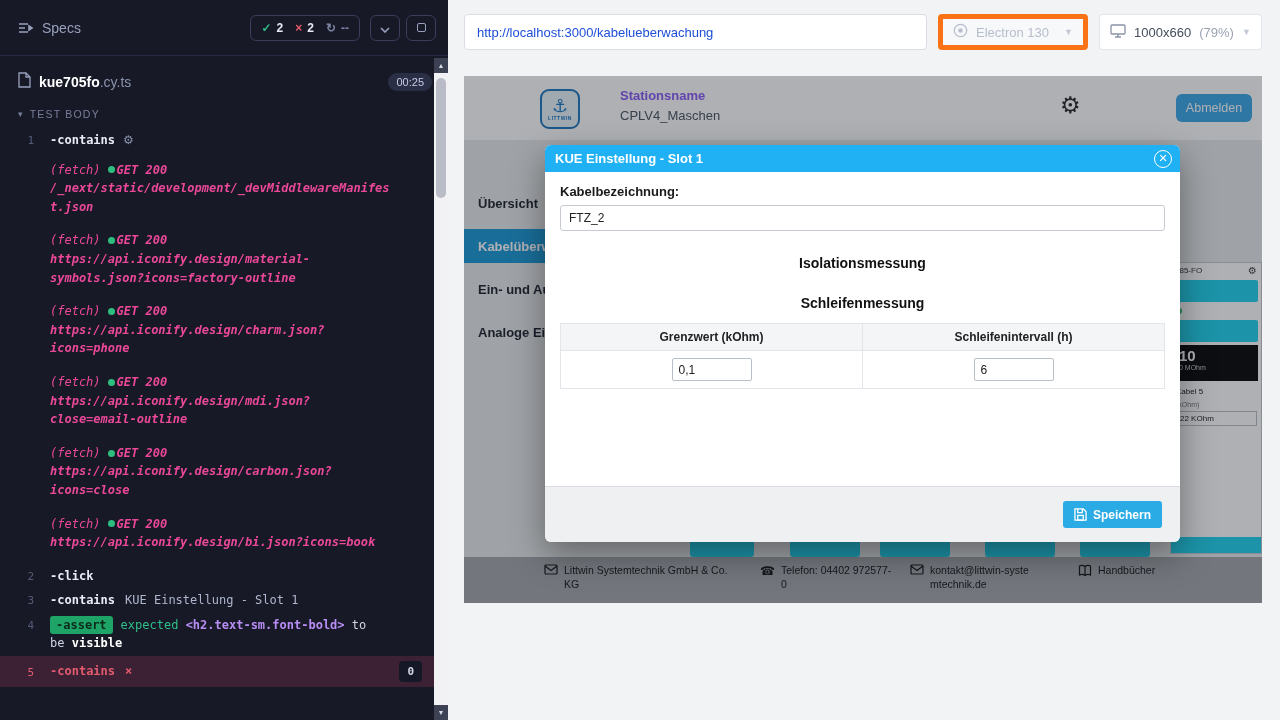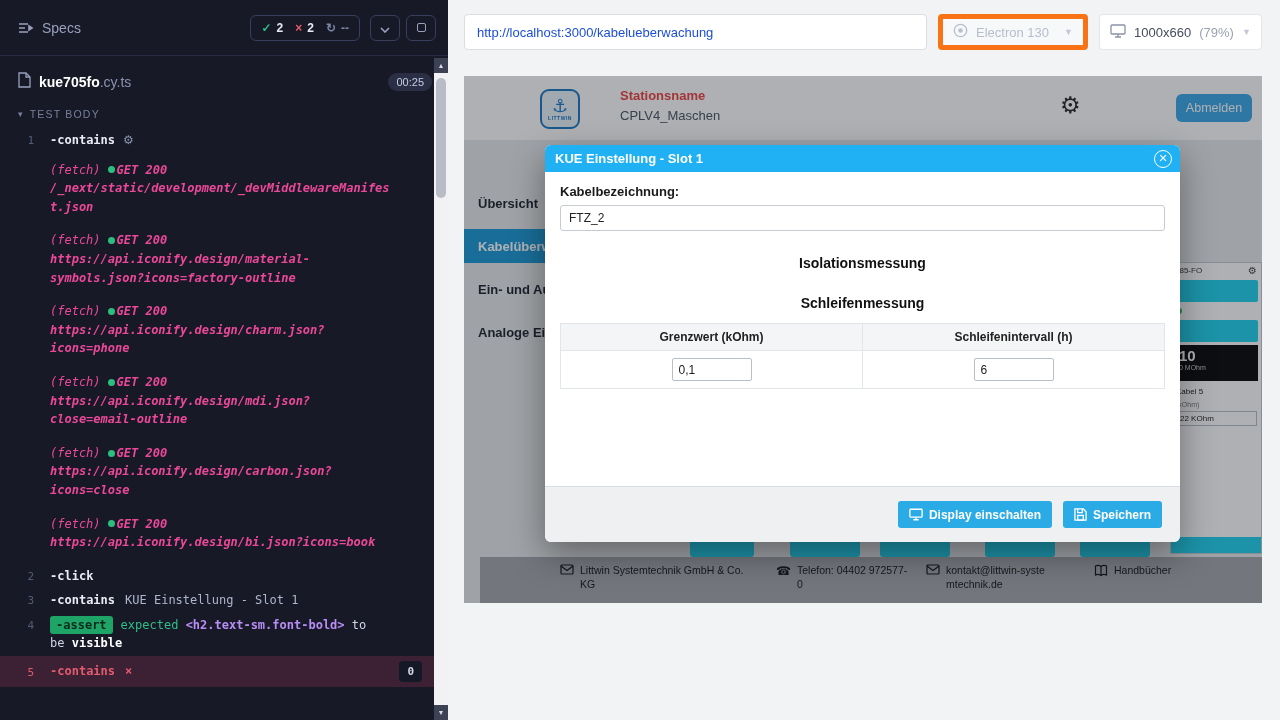--- a/index.html
+++ b/index.html
@@ -71,21 +71,21 @@
   .pick .chev { margin-left:auto; color:#c3c9d4; font-size:9px; }
   .zoom-dim { color:#9aa2b2; }
 
   
   .aut { position:absolute; left:16px; top:76px; width:798px; height:527px; background:#e9eaec; overflow:hidden; }
   .app-header { position:absolute; left:0; top:0; width:100%; height:64px; background:#ffffff; }
   .logo-box { position:absolute; left:76px; top:13px; width:40px; height:40px; background:#eaf3fb; border:2px solid #1f7ac4; border-radius:9px; display:flex; flex-direction:column; align-items:center; justify-content:center; color:#1f7ac4; }
   .logo-box .anchor { font-size:18px; line-height:18px; font-family:"DejaVu Sans", sans-serif; }
   .logo-box .logo-txt { font-size:5px; font-weight:bold; letter-spacing:0.5px; }
   .station { position:absolute; left:156px; top:12px; }
-  .station-label { font-size:13px; font-weight:bold; color:#ef4444; }
+  .station-label { font-size:13px; font-weight:bold; color:#8b5cf6; }
   .station-value { font-size:13px; color:#4b5563; margin-top:5px; }
   .app-gear { position:absolute; left:596px; top:16px; font-size:23px; color:#2b2b2b; font-family:"DejaVu Sans", sans-serif; cursor:pointer; }
   .logout-btn { position:absolute; left:712px; top:18px; width:76px; height:28px; background:#3ea8e8; color:#fff; font-size:12.5px; border:none; border-radius:6px; cursor:pointer; font-family:"Liberation Sans", sans-serif; }
 
   .app-nav { position:absolute; left:0; top:110px; width:210px; }
   .nav-item { height:34px; display:flex; align-items:center; padding-left:14px; font-size:13px; font-weight:bold; color:#1f2430; margin-bottom:9px; white-space:nowrap; cursor:pointer; }
   .nav-item.active { background:#1d9bd8; color:#ffffff; }
 
   .slot-panel { position:absolute; left:706px; top:186px; width:92px; height:292px; background:#ffffff; border:1px solid #c9ccd1; font-family:"Liberation Sans", sans-serif; }
   .sp-head { display:flex; align-items:center; justify-content:space-between; padding:2px 4px; font-size:8px; color:#333; }
@@ -97,21 +97,21 @@
   .sp-display .val { font-size:15px; font-weight:bold; }
   .sp-display .unit { font-size:7px; color:#cfcfcf; }
   .sp-kabel { font-size:8px; color:#222; padding:3px 5px; }
   .sp-field-label { font-size:7px; color:#777; padding:2px 5px; }
   .sp-field { margin:1px 4px; border:1px solid #b9bfc7; font-size:8px; color:#222; padding:2px 4px; background:#fff; }
   .sp-bottom { position:absolute; bottom:0; left:0; width:100%; height:16px; background:#22d3ee; }
 
   .frag-row { position:absolute; top:463px; left:0; width:100%; height:18px; }
   .frag { position:absolute; top:0; height:18px; background:#22d3ee; border-radius:3px; cursor:pointer; }
 
-  .app-footer { position:absolute; left:16px; bottom:0; width:100%; height:46px; background:#a6a9ad; }
+  .app-footer { position:absolute; left:0; bottom:0; width:100%; height:46px; background:#a6a9ad; }
   .foot-item { position:absolute; top:7px; display:flex; gap:6px; color:#17181b; font-size:10.5px; line-height:1.3; }
   .foot-icon { flex:0 0 auto; font-family:"DejaVu Sans", sans-serif; font-size:12px; color:#17181b; }
   .foot-icon svg { display:block; }
   .fi-company { left:80px; width:190px; }
   .fi-phone { left:296px; width:132px; }
   .fi-email { left:446px; width:120px; }
   .fi-email .ft { overflow-wrap:break-word; word-break:break-all; }
   .fi-manuals { left:614px; }
 
   .aut-overlay { position:absolute; inset:0; background:rgba(18,22,31,0.34); z-index:5; }
@@ -441,29 +441,20 @@
             <td><input class="cell-input" value="0,1" style=""></td>
             <td><input class="cell-input" value="6" style=""></td>
           </tr>
         </tbody>
           </table>
       </div>
 
       <div class="modal-footer">
         <button class="m-btn">
           <span>
-              <svg width="14" height="13" viewBox="0 0 16 14" fill="none" stroke="#ffffff" stroke-width="1.5">
-                <rect x="1" y="1" width="14" height="9" rx="1"></rect>
-                <path d="M5 13h6M8 10v3"></path>
-              </svg>
-            </span>
-          <span>Display einschalten</span>
-        </button>
-        <button class="m-btn">
-          <span>
               <svg width="13" height="13" viewBox="0 0 14 14" fill="none" stroke="#ffffff" stroke-width="1.4">
                 <path d="M1 1h9l3 3v9H1z"></path>
                 <path d="M4 1v4h5V1"></path>
                 <rect x="4" y="8" width="6" height="5"></rect>
               </svg>
             </span>
           <span>Speichern</span>
         </button>
       </div>
     </div>

